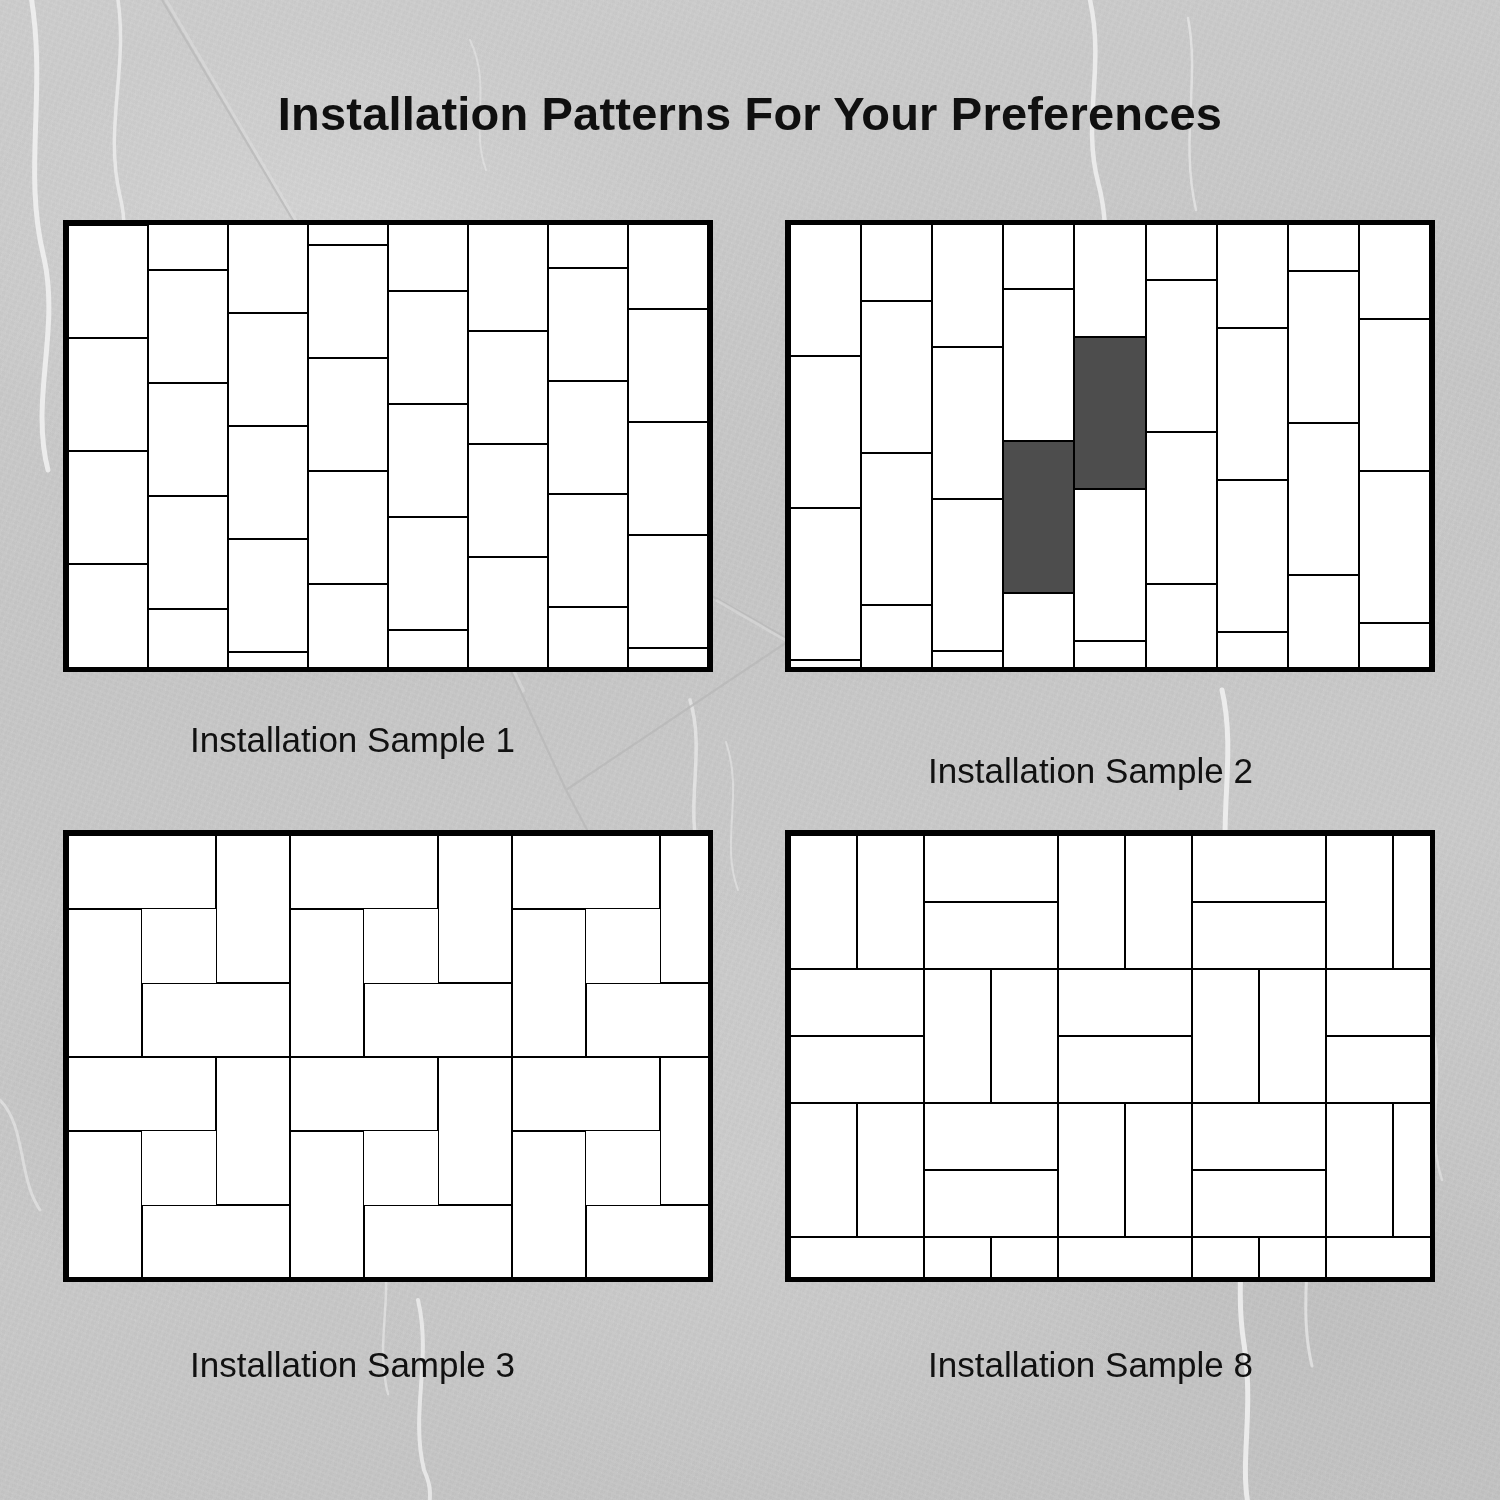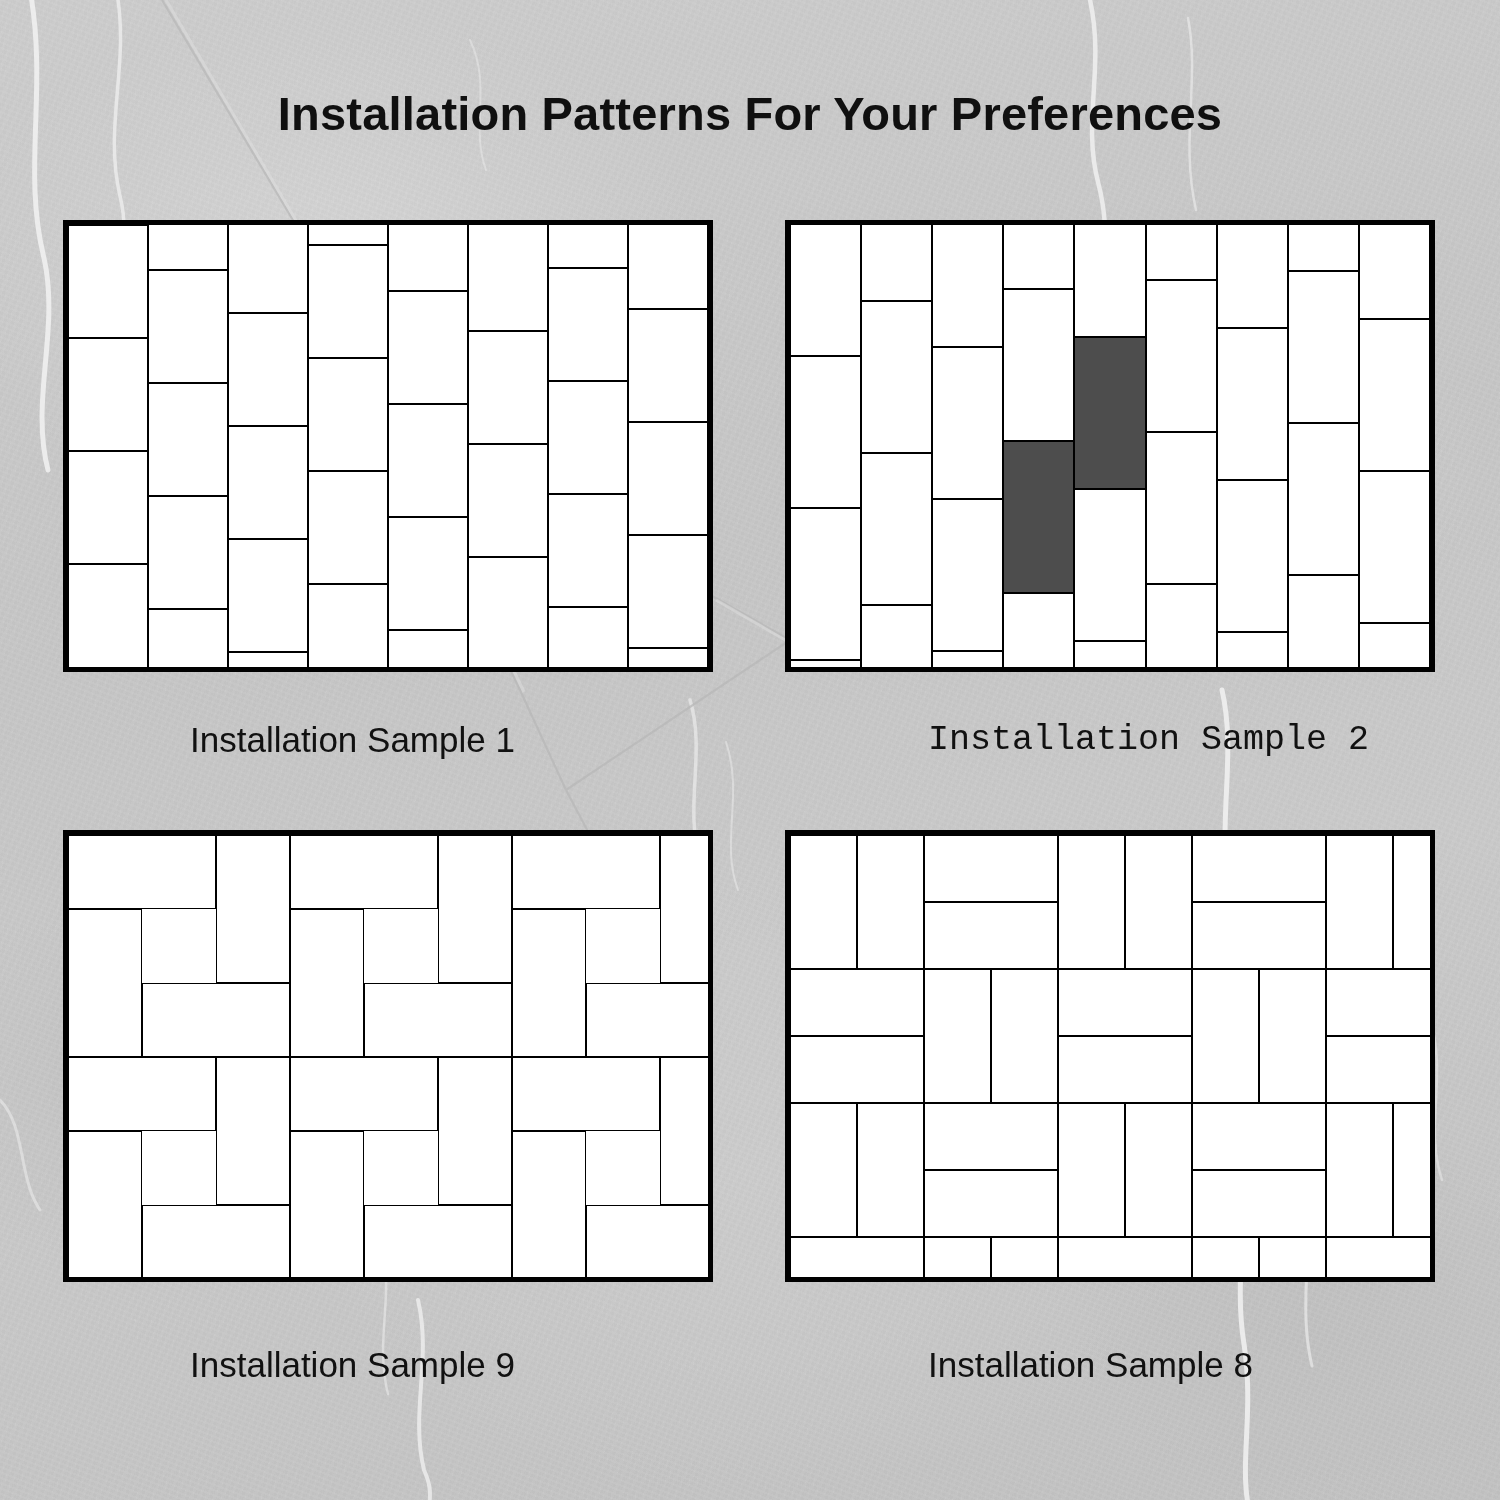--- a/index.html
+++ b/index.html
@@ -203,21 +203,21 @@
           <div class="tile" style="left: 497.778px; top: -4px; width: 71.1111px; height: 49.6px;"></div>
           <div class="tile" style="left: 497.778px; top: 45.6px; width: 71.1111px; height: 152px;"></div>
           <div class="tile" style="left: 497.778px; top: 197.6px; width: 71.1111px; height: 152px;"></div>
           <div class="tile" style="left: 497.778px; top: 349.6px; width: 71.1111px; height: 96.4px;"></div>
           <div class="tile" style="left: 568.889px; top: -4px; width: 71.1111px; height: 98.24px;"></div>
           <div class="tile" style="left: 568.889px; top: 94.24px; width: 71.1111px; height: 152px;"></div>
           <div class="tile" style="left: 568.889px; top: 246.24px; width: 71.1111px; height: 152px;"></div>
           <div class="tile" style="left: 568.889px; top: 398.24px; width: 71.1111px; height: 47.76px;"></div>
         </div>
       </div>
-      <div class="caption" style="left: 928px; top: 720px; font-family: Liberation Mono, monospace;">Installation Sample 2</div>
+      <div class="caption" style="left: 928px; top: 751px;">Installation Sample 2</div>
       <div class="panel" style="left: 63px; top: 830px; width: 650px; height: 452px;">
         <div style="position: absolute; inset: 0px;">
           <div class="tile" style="left: -4px; top: -4px; width: 4px; height: 4px;"></div>
           <div class="tile" style="left: 0px; top: -4px; width: 74px; height: 4px;"></div>
           <div class="tile" style="left: 74px; top: -4px; width: 148px; height: 4px;"></div>
           <div class="tile" style="left: 222px; top: -4px; width: 74px; height: 4px;"></div>
           <div class="tile" style="left: 296px; top: -4px; width: 148px; height: 4px;"></div>
           <div class="tile" style="left: 444px; top: -4px; width: 74px; height: 4px;"></div>
           <div class="tile" style="left: 518px; top: -4px; width: 126px; height: 4px;"></div>
           <div class="tile" style="left: -4px; top: 0px; width: 4px; height: 148px;"></div>
@@ -243,21 +243,21 @@
           <div class="tile" style="left: 222px; top: 222px; width: 148px; height: 74px;"></div>
           <div class="tile" style="left: 370px; top: 222px; width: 74px; height: 148px;"></div>
           <div class="tile" style="left: 222px; top: 296px; width: 74px; height: 148px;"></div>
           <div class="tile" style="left: 296px; top: 370px; width: 148px; height: 74px;"></div>
           <div class="tile" style="left: 444px; top: 222px; width: 148px; height: 74px;"></div>
           <div class="tile" style="left: 592px; top: 222px; width: 52px; height: 148px;"></div>
           <div class="tile" style="left: 444px; top: 296px; width: 74px; height: 148px;"></div>
           <div class="tile" style="left: 518px; top: 370px; width: 126px; height: 74px;"></div>
         </div>
       </div>
-      <div class="caption" style="left: 190px; top: 1345px;">Installation Sample 9</div>
+      <div class="caption" style="left: 190px; top: 1345px;">Installation Sample 3</div>
       <div class="panel" style="left: 785px; top: 830px; width: 650px; height: 452px;">
         <div style="position: absolute; inset: 0px;">
           <div class="tile" style="left: -4px; top: -4px; width: 4px; height: 4px;"></div>
           <div class="tile" style="left: 0px; top: -4px; width: 134px; height: 4px;"></div>
           <div class="tile" style="left: 134px; top: -4px; width: 67px; height: 4px;"></div>
           <div class="tile" style="left: 201px; top: -4px; width: 67px; height: 4px;"></div>
           <div class="tile" style="left: 268px; top: -4px; width: 134px; height: 4px;"></div>
           <div class="tile" style="left: 402px; top: -4px; width: 67px; height: 4px;"></div>
           <div class="tile" style="left: 469px; top: -4px; width: 67px; height: 4px;"></div>
           <div class="tile" style="left: 536px; top: -4px; width: 108px; height: 4px;"></div>

